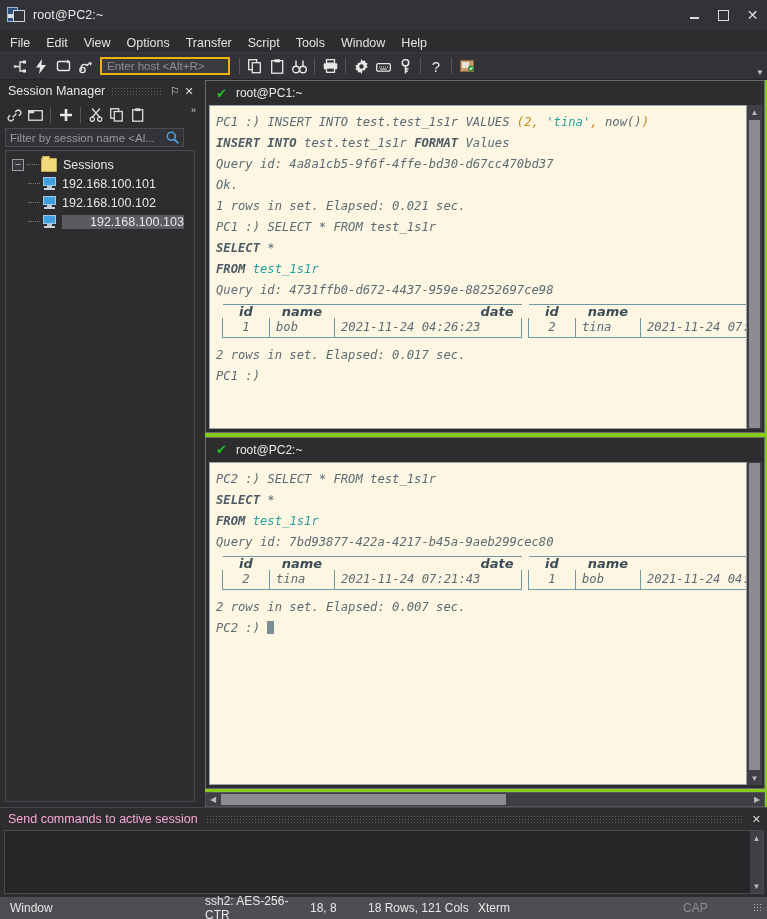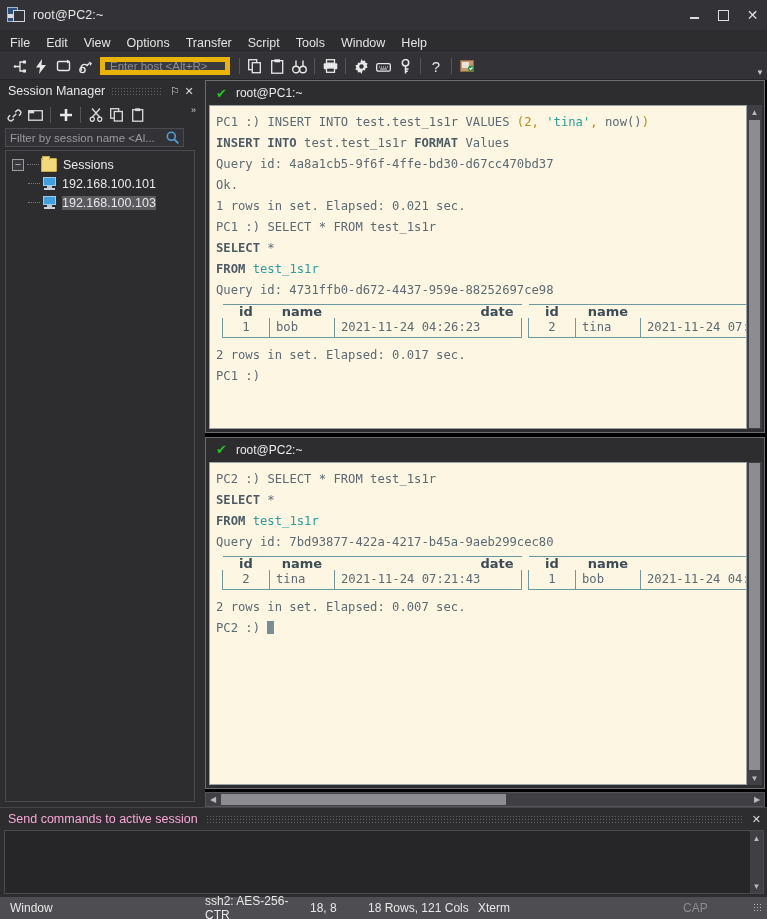--- a/index.html
+++ b/index.html
@@ -29,27 +29,27 @@
   
   .menubar{height:22px;background:#2d2d30;display:flex;align-items:flex-end;padding-left:2px;flex:0 0 auto;}
   .menuitem{padding:2px 8px;font-size:12.5px;color:#e3e3e3;}
 
   
   .toolbar{height:26px;background:#333337;display:flex;align-items:center;padding-left:8px;flex:0 0 auto;
            border-top:1px solid #3a3a3e;border-bottom:1px solid #252528;position:relative;}
   .tb{width:22px;height:22px;display:flex;align-items:center;justify-content:center;color:#e8e8e8;}
   .tb svg{display:block;}
   .tsep{width:1px;height:16px;background:#55555a;margin:0 4px;}
-  .hostbox{width:130px;height:18px;background:#3b3b3f;border:5px solid #eab308;margin:0 5px 0 4px;
+  .hostbox{width:130px;height:18px;background:#3b3b3f;border:2px solid #eab308;margin:0 5px 0 4px;
            display:flex;align-items:center;padding:0 5px;box-sizing:border-box;}
   .hostbox span{font-size:11.5px;color:#8e8e93;white-space:nowrap;}
   .tb-overflow{position:absolute;right:3px;top:15px;color:#c8c8c8;font-size:8px;}
 
   
-  .mid{flex:1 1 auto;display:flex;min-height:0;background:#000000;}
+  .mid{flex:1 1 auto;display:flex;min-height:0;background:#84cc16;}
 
   
   .sm{width:200px;flex:0 0 200px;display:flex;flex-direction:column;background:#2d2d30;min-height:0;}
   .sm-head{height:22px;display:flex;align-items:center;padding:0 4px 0 8px;flex:0 0 auto;}
   .sm-title{font-size:12.5px;color:#e6e6e6;flex:0 0 auto;}
   .sm-dots{flex:1 1 auto;height:10px;margin:0 6px;
      background-image:radial-gradient(#6a6a70 0.7px, transparent 0.8px);
      background-size:3px 3px;background-position:0 4px;opacity:.85;}
   .sm-ic{width:14px;text-align:center;color:#d8d8d8;font-size:11px;}
   .sm-tools{height:26px;display:flex;align-items:center;padding:0 4px;flex:0 0 auto;position:relative;}
@@ -65,37 +65,37 @@
         font-size:9px;line-height:8px;text-align:center;margin-right:3px;flex:0 0 auto;}
   .tdots{width:12px;height:1px;border-top:1px dotted #7a7a80;margin-right:2px;flex:0 0 auto;}
   .folder{width:14px;height:12px;background:#f2d97a;border:1px solid #c9ad4d;margin-right:6px;
           flex:0 0 auto;border-radius:0 1px 1px 0;position:relative;}
   .folder:after{content:"";position:absolute;left:0;top:-3px;width:6px;height:3px;background:#f2d97a;border:1px solid #c9ad4d;border-bottom:none;}
   .child{padding-left:22px;}
   .pc{width:15px;height:13px;margin-right:5px;flex:0 0 auto;position:relative;}
   .pc .scr{position:absolute;left:1px;top:0;width:13px;height:9px;background:#3f9fe0;border:1px solid #9fc9e8;box-sizing:border-box;}
   .pc .st{position:absolute;left:5px;top:9px;width:5px;height:2px;background:#b9c6d2;}
   .pc .bs{position:absolute;left:2px;top:11px;width:11px;height:2px;background:#c8d3dd;}
-  .sel{background:#5a5a5f;}
+  .sel{background:#5a5a5f;padding-left:28px;}
 
   .vsplit{width:5px;flex:0 0 auto;background:#2d2d30;}
 
   
   .term-area{flex:1 1 auto;display:flex;flex-direction:column;min-width:0;min-height:0;padding-right:2px;}
   .panes{flex:1 1 auto;display:flex;flex-direction:column;min-height:0;}
   .pane{flex:1 1 50%;display:flex;flex-direction:column;min-height:0;background:#2d2d30;
         border:1px solid #6b6b70;box-sizing:border-box;}
   .pane + .pane{margin-top:4px;}
   .pane-head{height:24px;display:flex;align-items:center;padding-left:10px;flex:0 0 auto;background:#2d2d30;}
   .chk{color:#22c425;font-size:13px;font-weight:bold;margin-right:9px;font-family:"DejaVu Sans",sans-serif;}
   .pane-title{font-size:12px;color:#eaeaea;}
   .pane-body{flex:1 1 auto;display:flex;min-height:0;padding:0 2px 3px 3px;}
   .screen{flex:1 1 auto;background:#fdf6e3;border:1px solid #9aa3a8;overflow:hidden;
           font-family:"DejaVu Sans Mono","Liberation Mono",monospace;
-          font-size:12.2px;line-height:21px;color:#5c6b73;padding:6px 0 0 6px;min-width:0;white-space:pre;}
+          font-size:12.2px;line-height:21px;color:#5c6b73;padding:6px 0 0 6px;min-width:0;white-space:pre;font-style:italic;}
   .kw{color:#4b5a63;font-weight:bold;}
   .tbl{color:#2a9d9d;}
   .num{color:#c08a16;}
   .str{color:#2a9d9d;}
   .cursor{display:inline-block;width:7px;height:13px;background:#7a8c94;vertical-align:-2px;}
 
   
   .ch{margin:3px 0 0 6px;display:inline-block;}
   .ch table{border-collapse:collapse;font-family:"DejaVu Sans Mono","Liberation Mono",monospace;font-size:12.2px;}
   .ch th{color:#3d4d57;font-weight:bold;border-top:1px solid #6e99a3;padding:0 4px;height:13px;line-height:13px;
@@ -339,20 +339,29 @@
           <span>Sessions</span>
         </div>
         <div class="trow child">
           <div class="tdots"></div>
           <div class="pc">
               <div class="scr"></div>
               <div class="st"></div>
               <div class="bs"></div>
             </div>
           <span>192.168.100.101</span>
+        </div>
+        <div class="trow child">
+          <div class="tdots"></div>
+          <div class="pc">
+              <div class="scr"></div>
+              <div class="st"></div>
+              <div class="bs"></div>
+            </div>
+          <span>192.168.100.102</span>
         </div>
         <div class="trow child">
           <div class="tdots"></div>
           <div class="pc">
               <div class="scr"></div>
               <div class="st"></div>
               <div class="bs"></div>
             </div>
           <span class="sel">192.168.100.103</span>
         </div>

